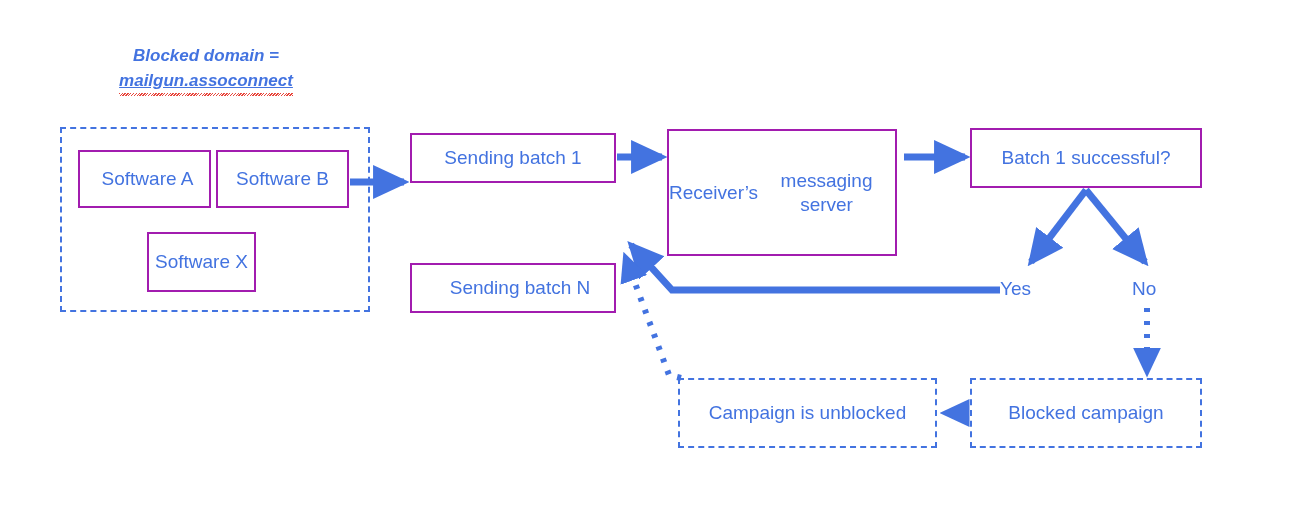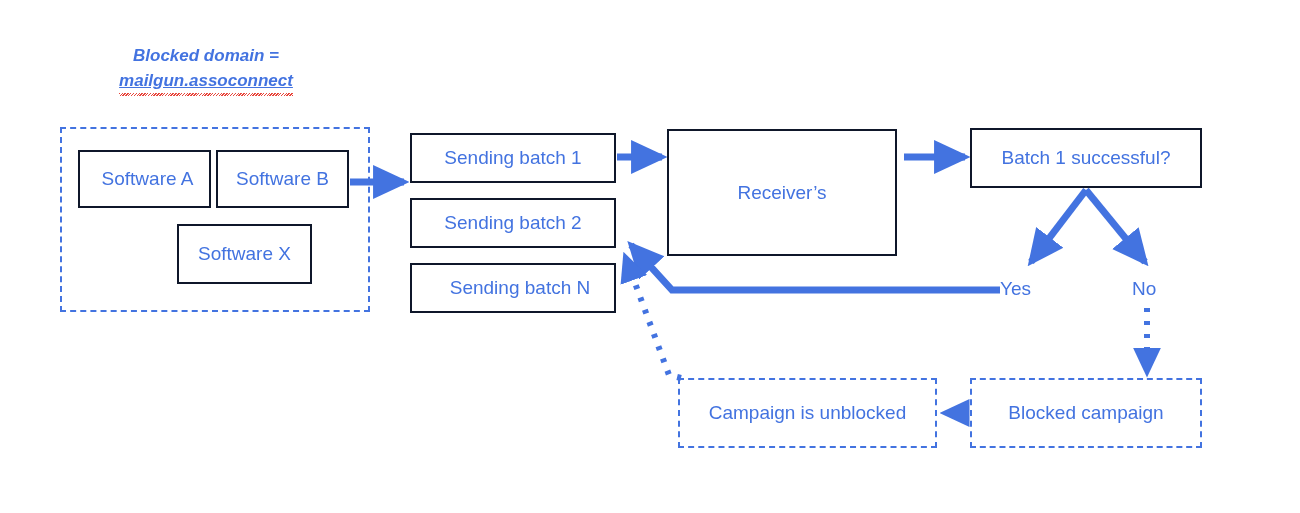--- a/index.html
+++ b/index.html
@@ -24,21 +24,21 @@
     align-items: center;
     justify-content: center;
     text-align: center;
     color: #4373e0;
     font-size: 19px;
     line-height: 1.22;
     background: #ffffff;
     font-family: "Liberation Sans", sans-serif;
   }
   .solid-box {
-    border: 2px solid #0f172a;
+    border: 2px solid #a21caf;
   }
   .dashed-box {
     border: 2px dashed #4373e0;
     background: transparent;
   }
   .plain-label {
     position: absolute;
     color: #4373e0;
     font-size: 19px;
     background: transparent;
@@ -95,38 +95,36 @@
   <div class="node dashed-box" style="left:60px; top:127px; width:310px; height:185px;"></div>
 
   <div class="node solid-box" style="left:78px; top:150px; width:133px; height:58px;padding-left:6px;">
     <span>Software A</span>
   </div>
 
   <div class="node solid-box" style="left:216px; top:150px; width:133px; height:58px;">
     <span>Software B</span>
   </div>
 
-  <div class="node solid-box" style="left:147px; top:224px; width:135px; height:60px;margin-left:30px;">
+  <div class="node solid-box" style="left:147px; top:232px; width:109px; height:60px;">
     <span>Software X</span>
   </div>
 
   <div class="node solid-box" style="left:410px; top:133px; width:206px; height:50px;">
     <span>Sending batch 1</span>
   </div>
 
-  <div class="node solid-box" style="left:410px; top:198px; width:206px; height:50px;">
-    <span>Sending batch 2</span>
-  </div>
 
   <div class="node solid-box" style="left:410px; top:263px; width:206px; height:50px;padding-left:14px;">
     <span>Sending batch N</span>
   </div>
 
   <div class="node solid-box" style="left:667px; top:129px; width:230px; height:127px; flex-direction:row;">
     <span>Receiver’s</span>
+    <span>messaging server</span>
   </div>
 
   <div class="node solid-box" style="left:970px; top:128px; width:232px; height:60px;">
     <span>Batch 1 successful?</span>
   </div>
 
   <div class="plain-label" style="left:1000px; top:278px;">Yes</div>
 
   <div class="plain-label" style="left:1132px; top:278px;">No</div>
 

